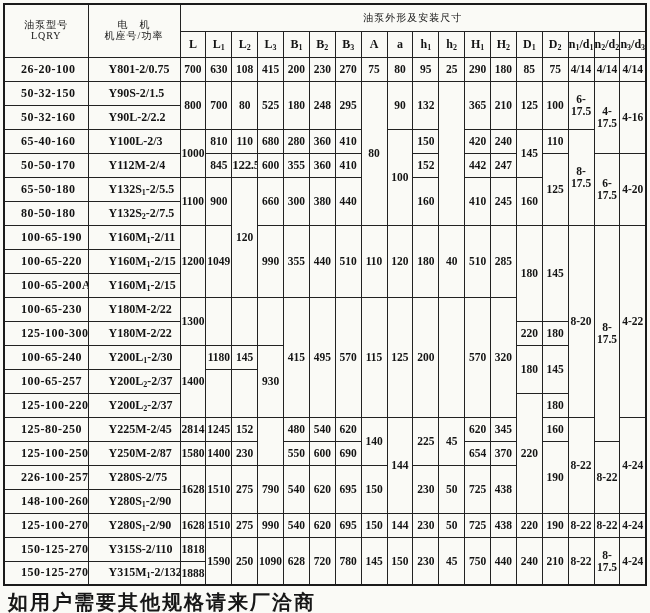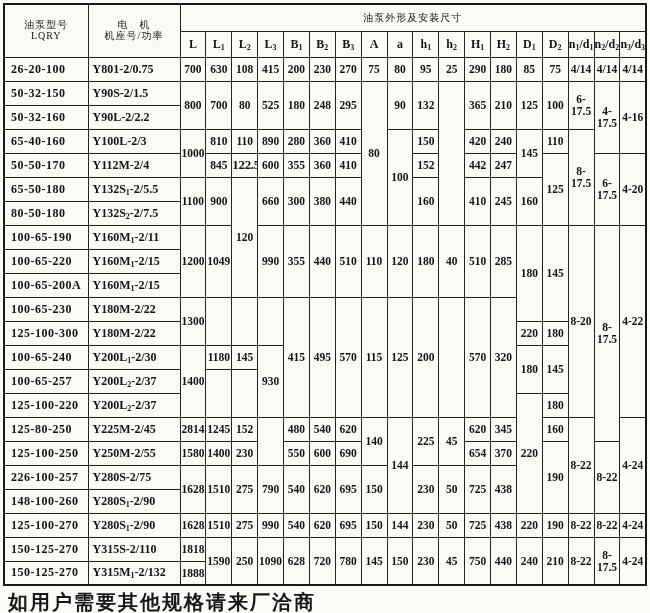--- a/index.html
+++ b/index.html
@@ -32,28 +32,28 @@
   }
   table.spec{border:2px solid #1a1a1a;}
   thead tr.h1{height:27px;}
   thead tr.h2{height:26px;}
   tbody tr{height:24px;}
   th.zh{font-size:10px;font-weight:400;letter-spacing:1px;}
   th.dim{font-size:12px;}
   td{font-size:11.5px;}
   td.model-cell{
     text-align:left;
-    padding-left:6px;
+    padding-left:16px;
     font-size:12px;
     letter-spacing:0.5px;
     white-space:nowrap;
   }
   td.motor-cell{
     text-align:left;
-    padding-left:4px;
+    padding-left:20px;
     font-size:12px;
     white-space:nowrap;
   }
   td.small{font-size:13px;letter-spacing:-0.3px;}
   sub{font-size:8px;vertical-align:-2px;line-height:0;}
   .footer-note{
     position:absolute;
     left:8px;top:589px;
     font-size:20px;
     font-weight:700;
@@ -164,21 +164,21 @@
         <tr>
           <td class="model-cell">50-32-160</td>
           <td class="motor-cell">Y90L-2/2.2</td>
         </tr>
         <tr>
           <td class="model-cell">65-40-160</td>
           <td class="motor-cell">Y100L-2/3</td>
           <td rowspan="2">1000</td>
           <td>810</td>
           <td>110</td>
-          <td>890</td>
+          <td>680</td>
           <td>280</td>
           <td>360</td>
           <td>410</td>
           <td rowspan="4">100</td>
           <td>150</td>
           <td>420</td>
           <td>240</td>
           <td rowspan="2">145</td>
           <td>110</td>
           <td rowspan="4">8-<br>17.5</td>
@@ -307,21 +307,21 @@
           <td rowspan="2">225</td>
           <td rowspan="2">45</td>
           <td>620</td>
           <td>345</td>
           <td>160</td>
           <td rowspan="4">8-22</td>
           <td rowspan="4">4-24</td>
         </tr>
         <tr>
           <td class="model-cell">125-100-250</td>
-          <td class="motor-cell">Y250M-2/55</td>
+          <td class="motor-cell">Y250M-2/87</td>
           <td>1580</td>
           <td>1400</td>
           <td>230</td>
           <td>550</td>
           <td>600</td>
           <td>690</td>
           <td>654</td>
           <td>370</td>
           <td rowspan="3">190</td>
           <td rowspan="3">8-22</td>

